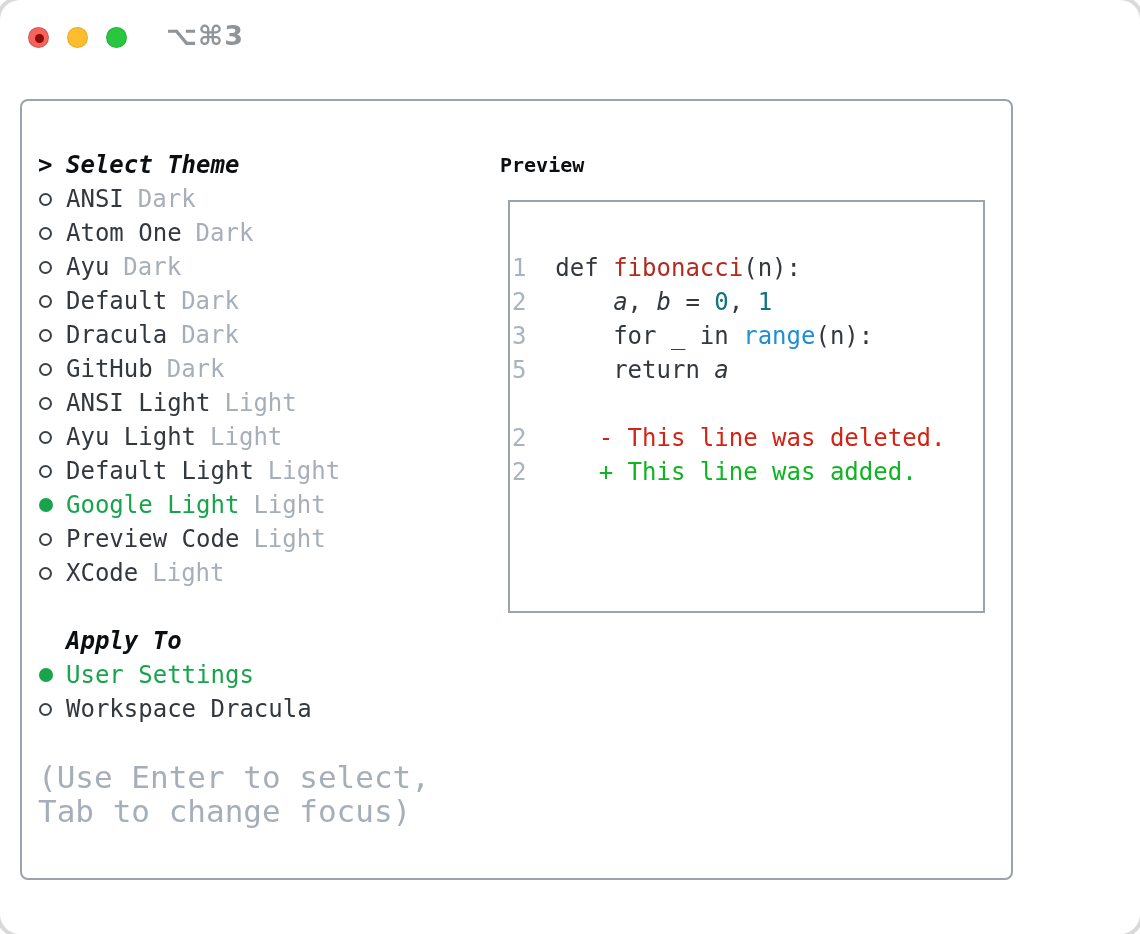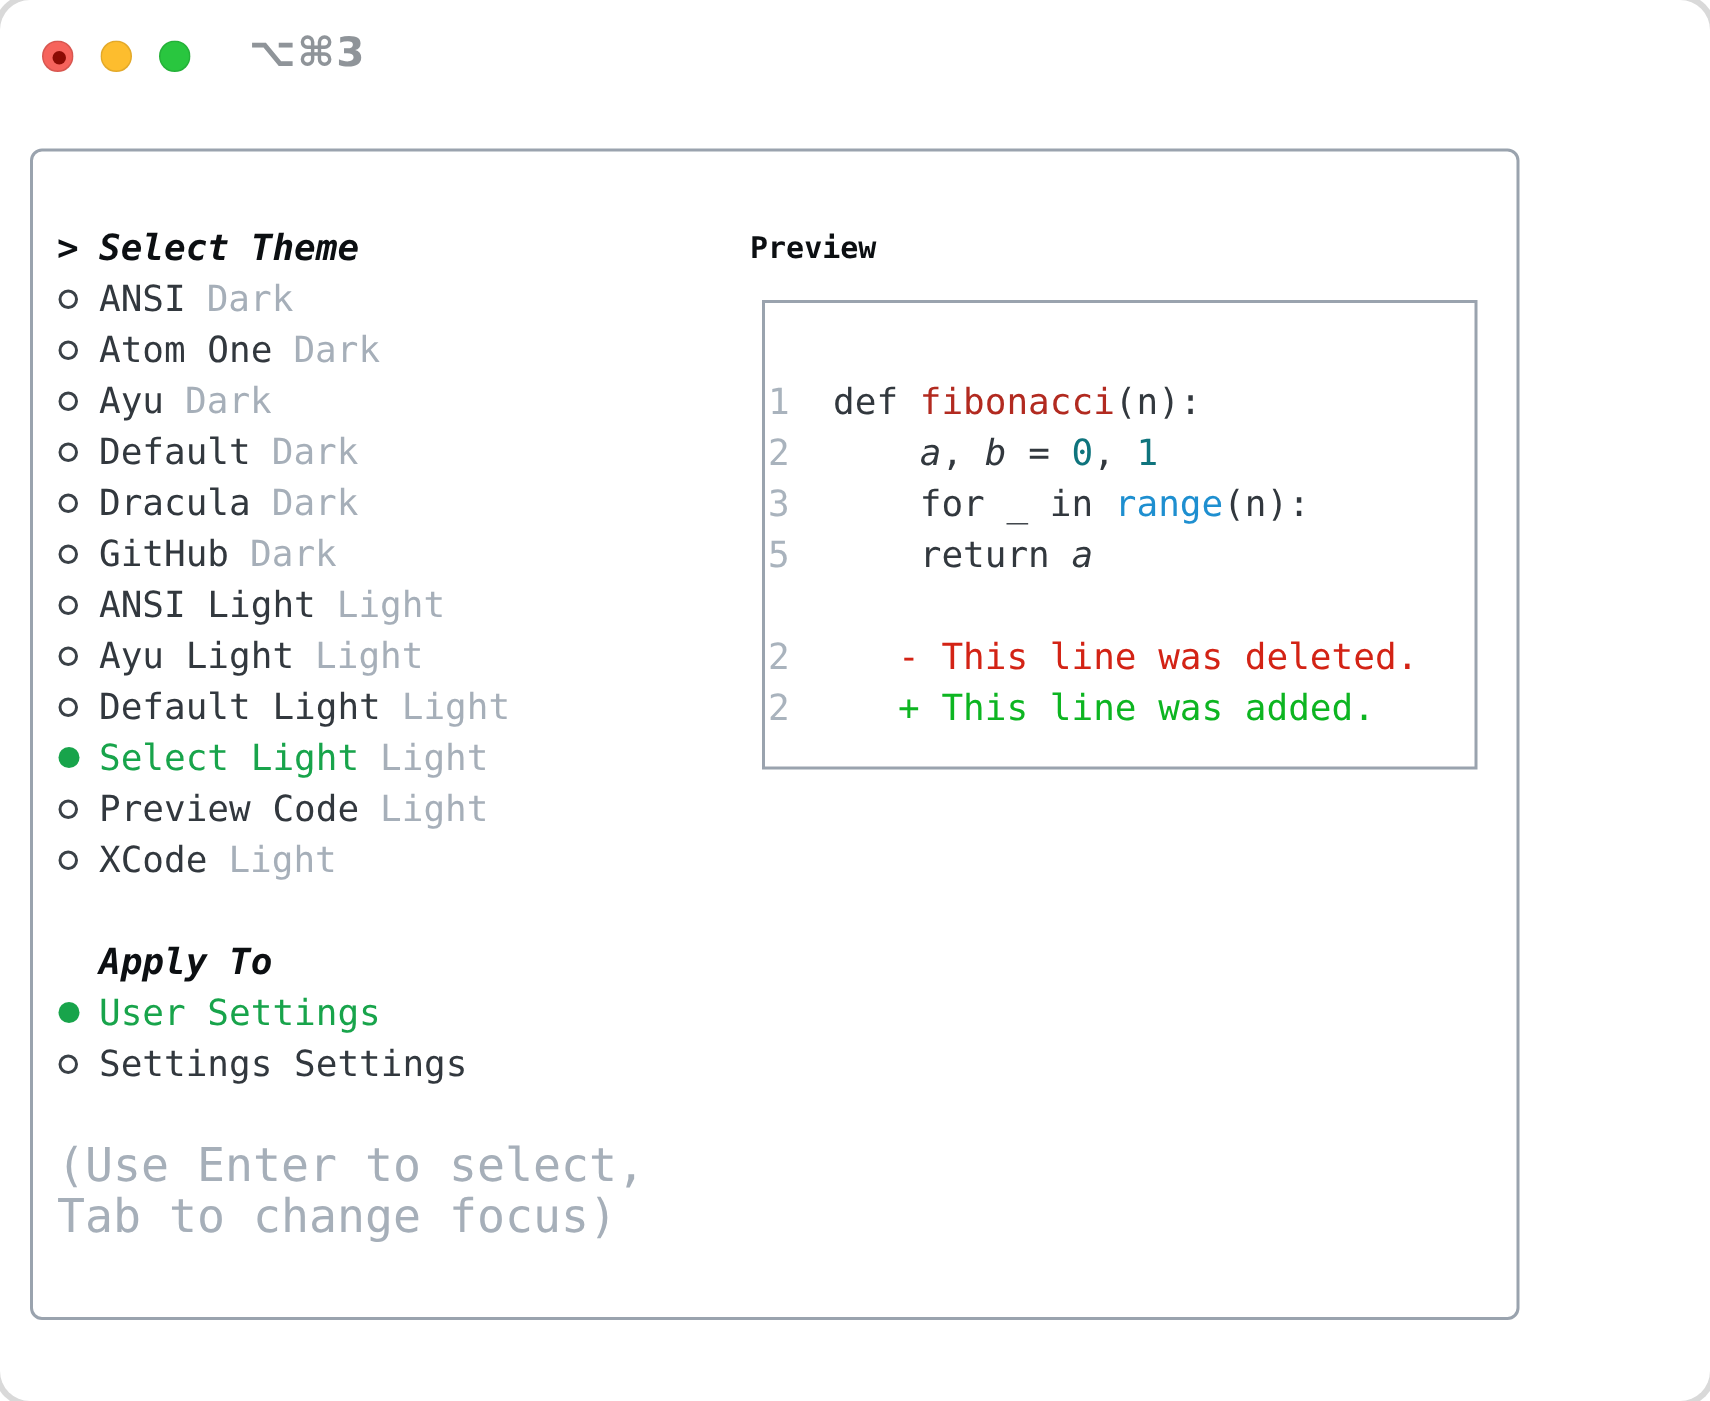--- a/index.html
+++ b/index.html
@@ -36,21 +36,21 @@
   .t-variant{color:var(--c-muted);margin-left:14px;}
   .theme-list{position:absolute;left:16px;top:47px;}
   .apply-block{position:absolute;left:16px;top:523px;}
   .hint{
     position:absolute;left:16px;top:659px;width:424px;
     font-size:31px;line-height:34px;color:var(--c-muted);
   }
   
   .preview-title{position:absolute;left:478px;top:47px;height:34px;line-height:34px;font-size:20px;font-weight:bold;color:#0c0f12;}
   .preview-box{
-    position:absolute;left:486px;top:99px;width:477px;height:313px;
+    position:absolute;left:486px;top:99px;width:477px;height:413px;
     box-sizing:border-box;border:2px solid var(--c-border);background:#fff;overflow:hidden;
   }
   .code-lines{padding:49px 0 0 2px;}
   .code-line{white-space:pre;height:34px;line-height:34px;font-size:24px;color:var(--c-text);}
   .lineno{color:var(--c-lineno);}
   .tok-plain{color:var(--c-text);}
   .tok-func{color:var(--c-func);}
   .tok-num{color:var(--c-number);}
   .tok-builtin{color:var(--c-builtin);}
   .tok-var{color:var(--c-text);font-style:italic;}
@@ -82,34 +82,34 @@
       <div id="theme-rows">
           <div class="row"><span class="prefix"><span class="ring"></span></span><span class="t-name">ANSI</span><span class="t-variant">Dark</span></div>
           <div class="row"><span class="prefix"><span class="ring"></span></span><span class="t-name">Atom One</span><span class="t-variant">Dark</span></div>
           <div class="row"><span class="prefix"><span class="ring"></span></span><span class="t-name">Ayu</span><span class="t-variant">Dark</span></div>
           <div class="row"><span class="prefix"><span class="ring"></span></span><span class="t-name">Default</span><span class="t-variant">Dark</span></div>
           <div class="row"><span class="prefix"><span class="ring"></span></span><span class="t-name">Dracula</span><span class="t-variant">Dark</span></div>
           <div class="row"><span class="prefix"><span class="ring"></span></span><span class="t-name">GitHub</span><span class="t-variant">Dark</span></div>
           <div class="row"><span class="prefix"><span class="ring"></span></span><span class="t-name">ANSI Light</span><span class="t-variant">Light</span></div>
           <div class="row"><span class="prefix"><span class="ring"></span></span><span class="t-name">Ayu Light</span><span class="t-variant">Light</span></div>
           <div class="row"><span class="prefix"><span class="ring"></span></span><span class="t-name">Default Light</span><span class="t-variant">Light</span></div>
-          <div class="row"><span class="prefix"><span class="ring filled"></span></span><span class="t-name selected">Select Light</span><span class="t-variant">Light</span></div>
+          <div class="row"><span class="prefix"><span class="ring filled"></span></span><span class="t-name selected">Google Light</span><span class="t-variant">Light</span></div>
           <div class="row"><span class="prefix"><span class="ring"></span></span><span class="t-name">Preview Code</span><span class="t-variant">Light</span></div>
           <div class="row"><span class="prefix"><span class="ring"></span></span><span class="t-name">XCode</span><span class="t-variant">Light</span></div>
         </div>
     </div>
 
     <div class="apply-block">
       <div class="row">
         <span class="prefix"></span>
         <span class="t-header">Apply To</span>
       </div>
       <div id="apply-rows">
           <div class="row"><span class="prefix"><span class="ring filled"></span></span><span class="t-name selected">User Settings</span></div>
-          <div class="row"><span class="prefix"><span class="ring"></span></span><span class="t-name">Settings Settings</span></div>
+          <div class="row"><span class="prefix"><span class="ring"></span></span><span class="t-name">Workspace Dracula</span></div>
         </div>
     </div>
 
     <div class="hint">(Use Enter to select, Tab to change focus)</div>
 
     <div class="preview-title">Preview</div>
 
     <div class="preview-box">
       <div class="code-lines" id="code-lines">
           <div class="code-line"><span class="lineno">1  </span><span class="tok-plain">def </span><span class="tok-func">fibonacci</span><span class="tok-plain">(n):</span></div>

